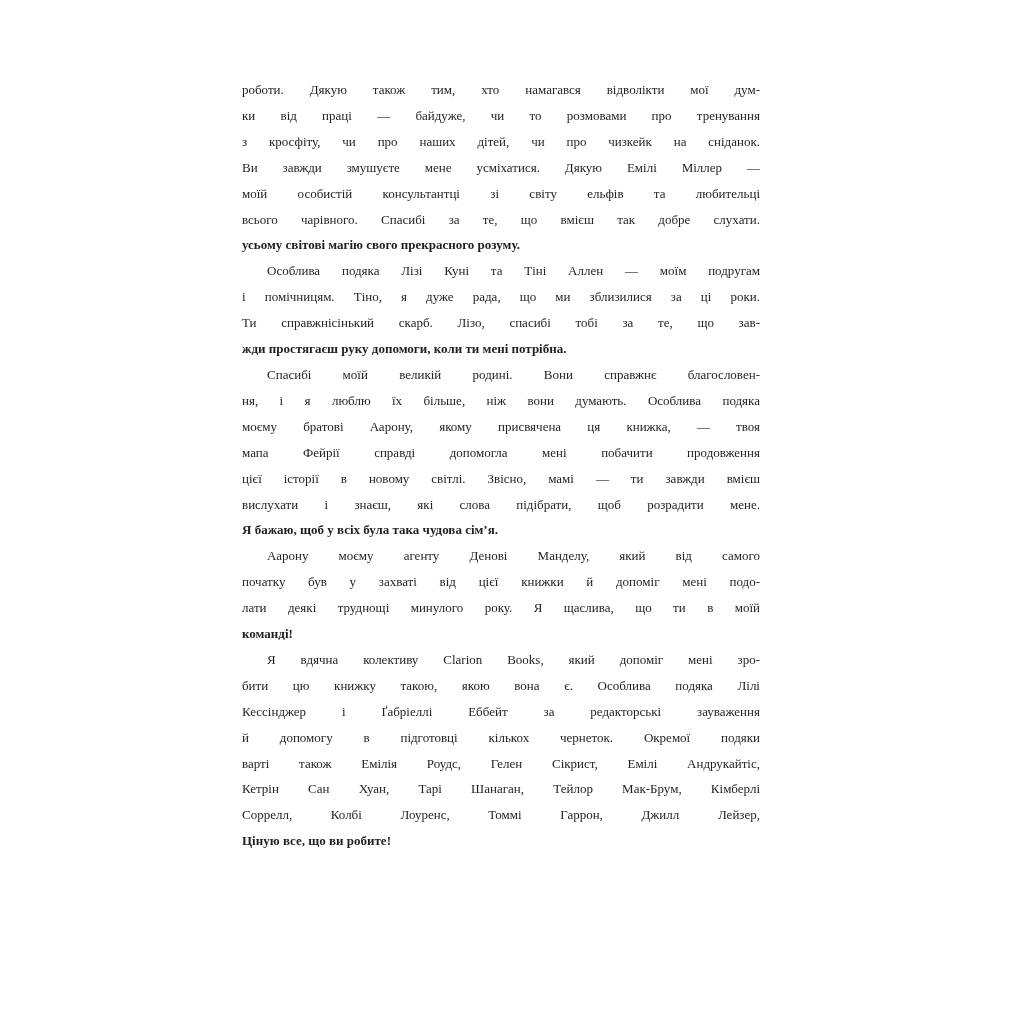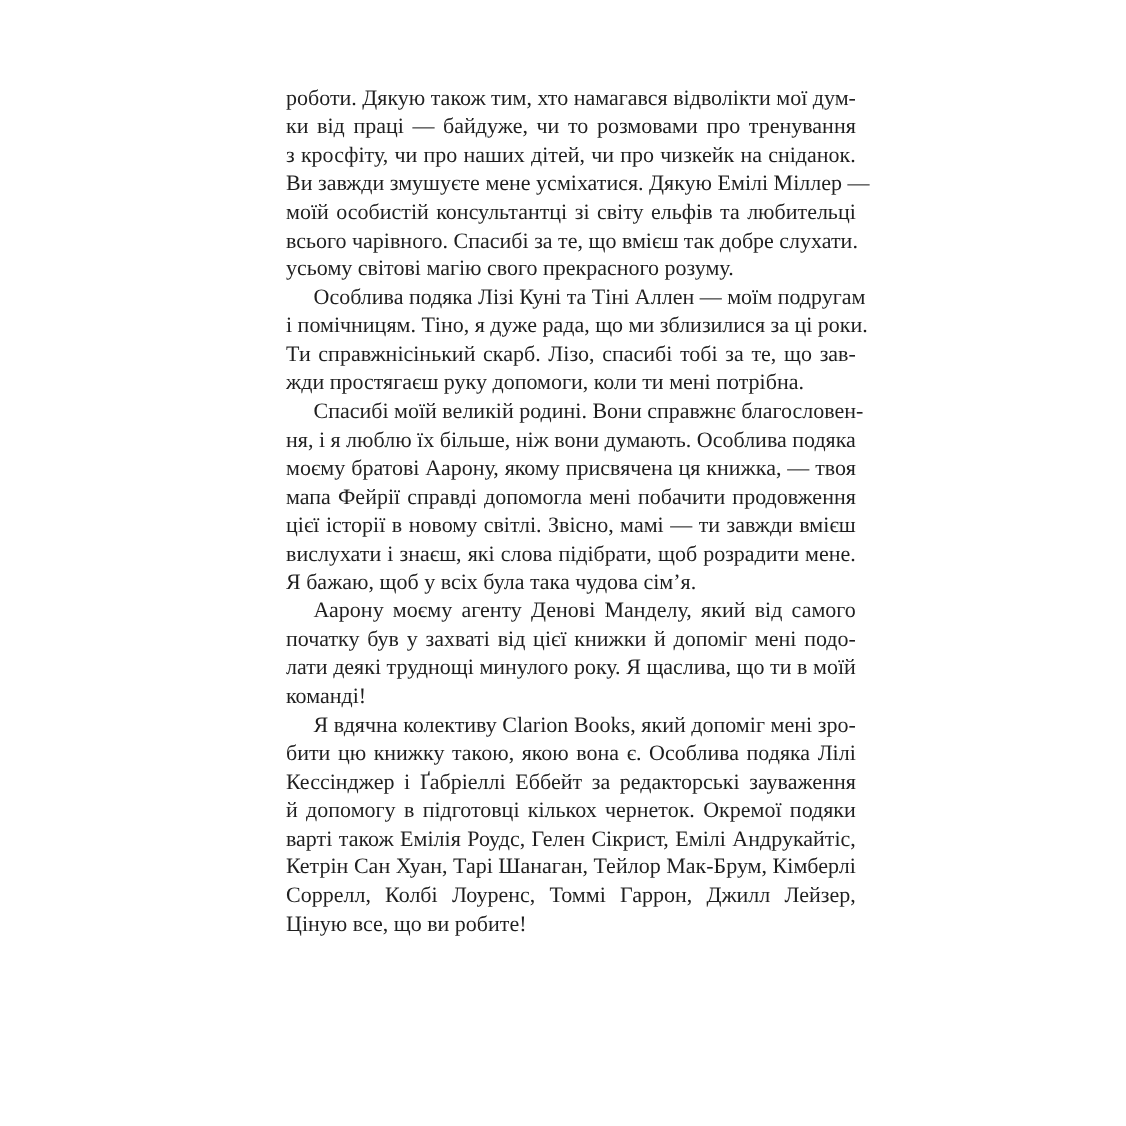--- a/index.html
+++ b/index.html
@@ -16,34 +16,35 @@
   .page {
     position: relative;
     width: 1024px;
     height: 1024px;
     background: var(--bg);
     font-family: "Liberation Serif", serif;
     color: var(--fg);
   }
   .text-block {
     position: absolute;
-    left: 260px;
+    left: 242px;
     top: 77px;
     width: 518px;
-    font-size: 20px;
+    font-size: 13px;
     line-height: 25.9px;
   }
   .paragraph { margin: 0; }
   .line {
     text-align: justify;
     text-align-last: justify;
     white-space: nowrap;
   }
   .line.last {
     text-align-last: left;
+    font-weight: bold;
   }
   .paragraph.indented .line:first-child {
     text-indent: 25px;
   }
   .italic { }
 </style>
 </head>
 <body>
 
 <div class="page">

